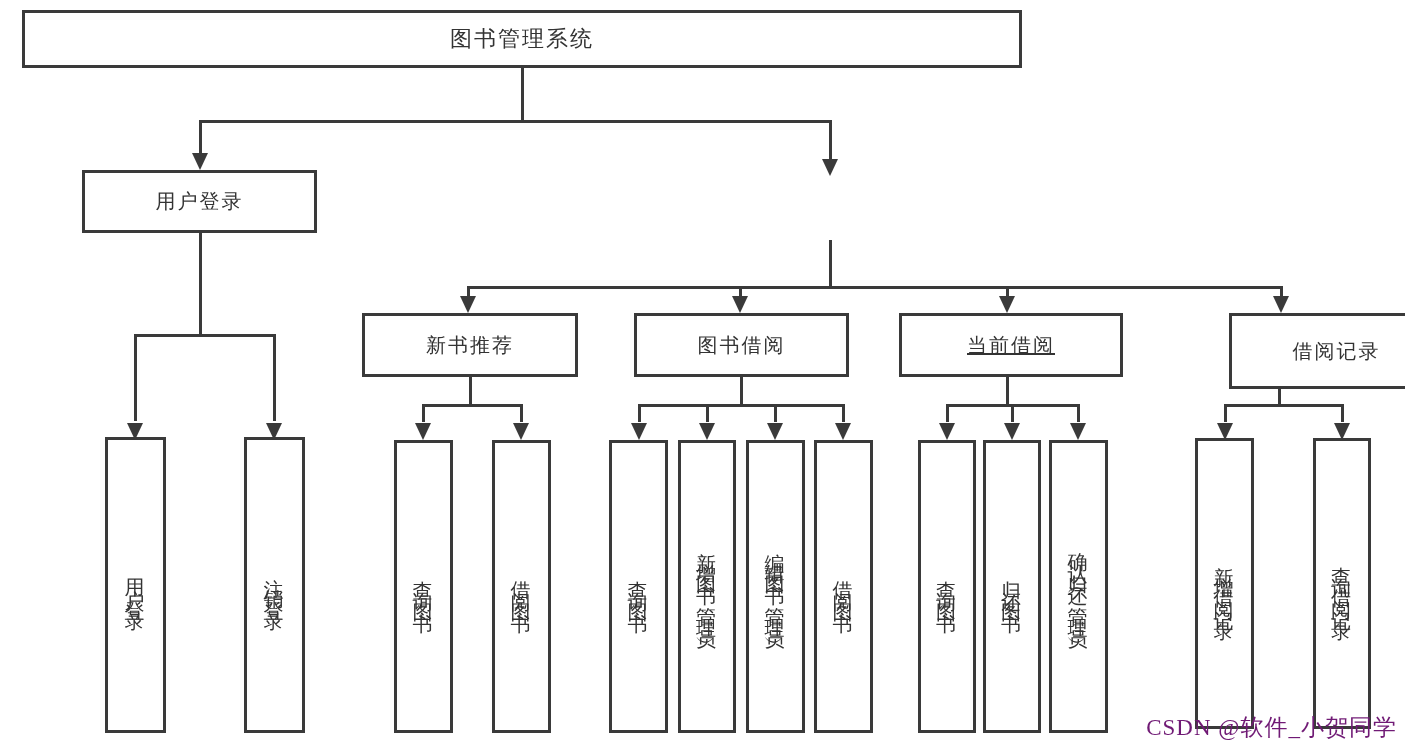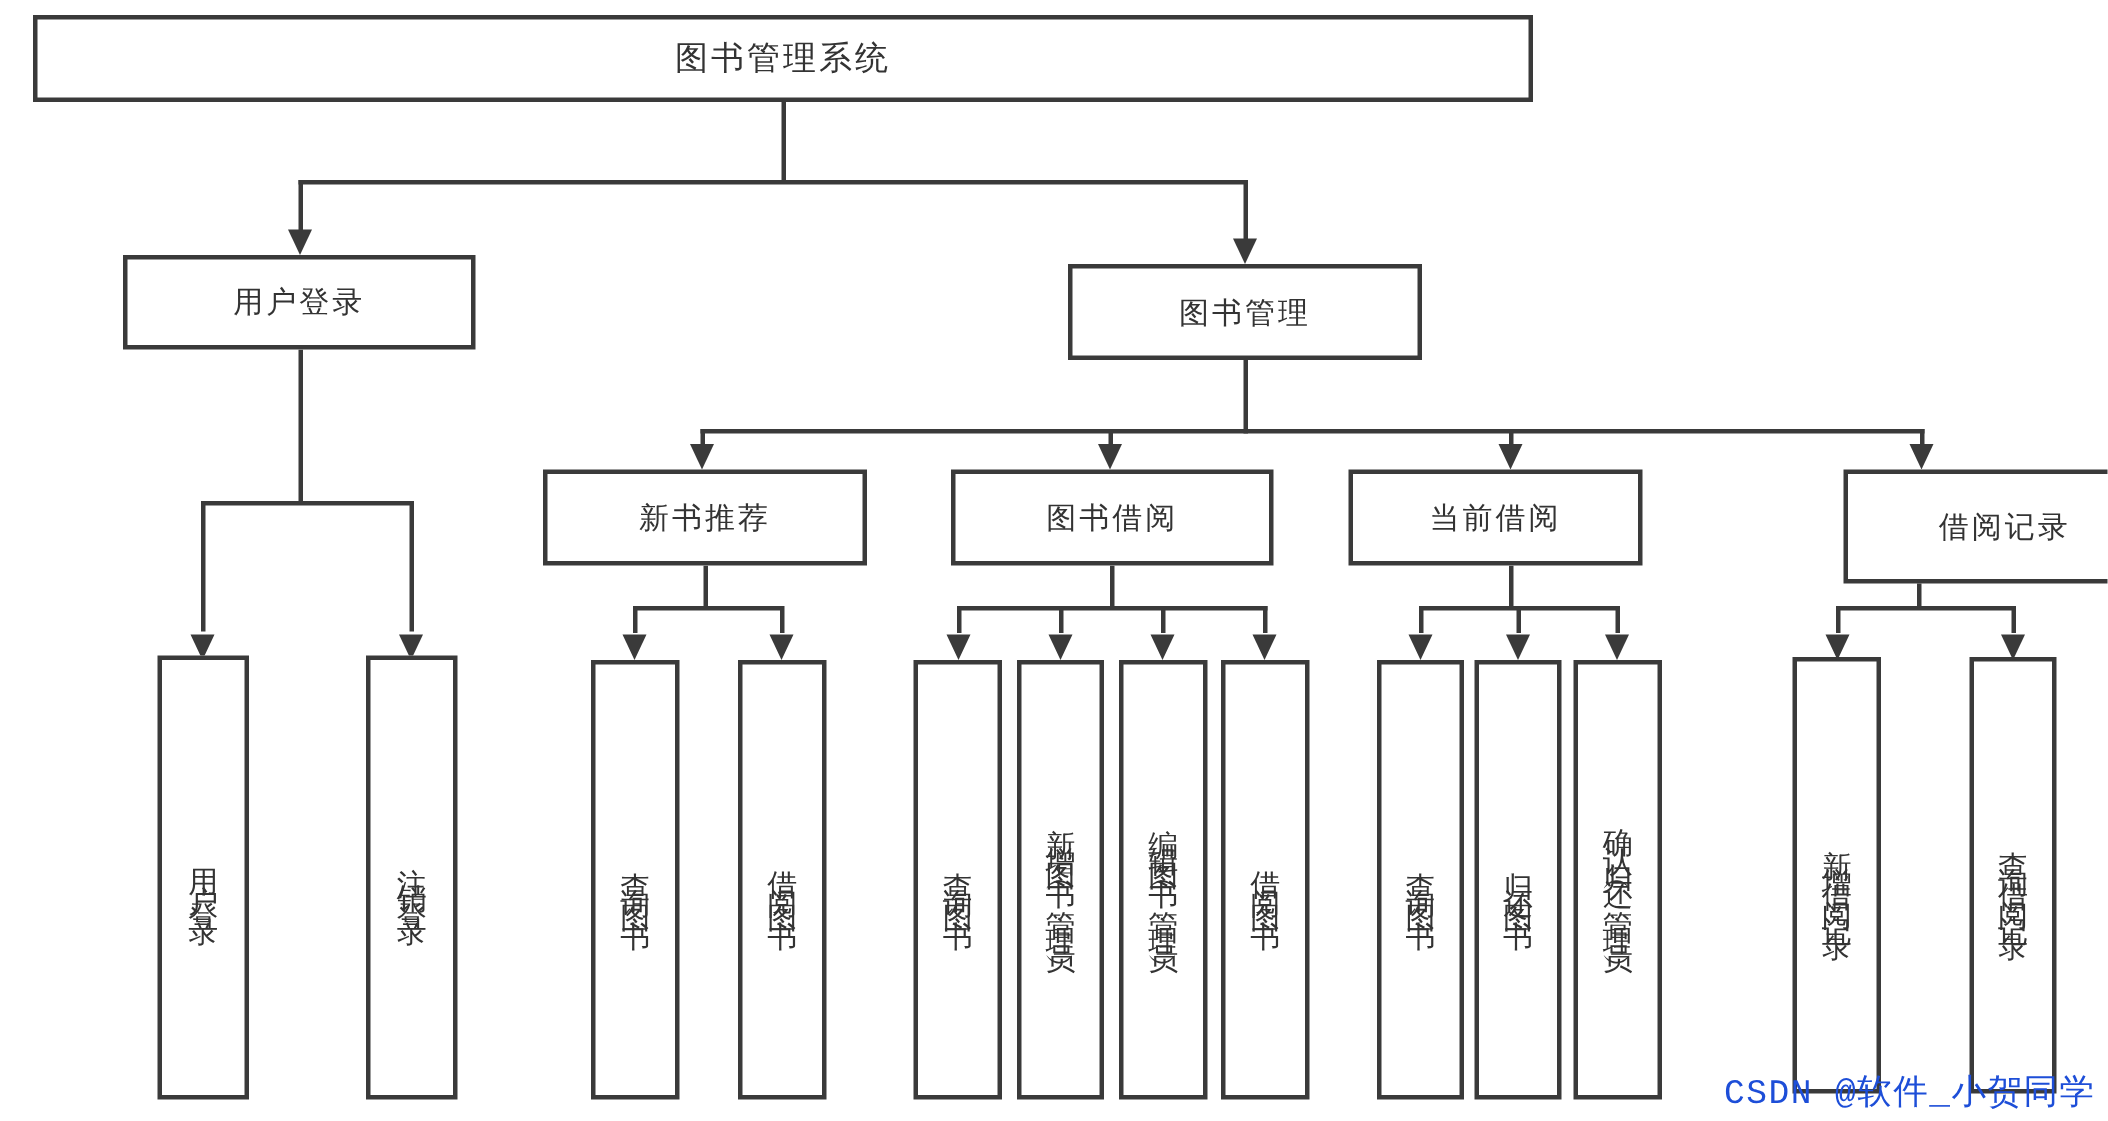--- a/index.html
+++ b/index.html
@@ -26,42 +26,41 @@
   .hline,.vline{position:absolute;background:#3a3a3a;z-index:1;}
   .hline{height:3px;}
   .vline{width:3px;}
   .arrow{
     position:absolute;width:0;height:0;z-index:1;
     border-left:8px solid transparent;border-right:8px solid transparent;
     border-top:17px solid #3a3a3a;
   }
   .watermark{
     position:absolute;right:8px;bottom:4px;z-index:5;
-    color:#1d4ed8;font-size:23px;letter-spacing:1px;
-    font-family:Liberation Mono, monospace;
+    color:#701a75;font-size:23px;letter-spacing:1px;
+    font-family:Liberation Serif, serif;
   }
 </style>
 </head>
 <body>
 
 <div class="stage">
 
   <div class="box title" style="left:22px;top:10px;width:1000px;height:58px;">图书管理系统</div>
 
   <div class="vline" style="left:521px;top:68px;height:54px;"></div>
 
   <div class="hline" style="left:199px;top:120px;width:633px;"></div>
 
   <div class="vline" style="left:199px;top:120px;height:36px;"></div>
   <div class="arrow" style="left:192px;top:153px;"></div>
   <div class="vline" style="left:829px;top:120px;height:42px;"></div>
   <div class="arrow" style="left:822px;top:159px;"></div>
 
   <div class="box" style="left:82px;top:170px;width:235px;height:63px;">用户登录</div>
-  <div class="box" style="left:712px;top:176px;width:236px;height:64px;">图书管理</div>
 
   <div class="vline" style="left:199px;top:233px;height:103px;"></div>
   <div class="hline" style="left:134px;top:334px;width:141px;"></div>
   <div class="vline" style="left:134px;top:334px;height:87px;"></div>
   <div class="arrow" style="left:127px;top:423px;"></div>
   <div class="vline" style="left:273px;top:334px;height:87px;"></div>
   <div class="arrow" style="left:266px;top:423px;"></div>
 
   <div class="vline" style="left:829px;top:240px;height:49px;"></div>
   <div class="hline" style="left:467px;top:286px;width:816px;"></div>
@@ -69,21 +68,21 @@
   <div class="arrow" style="left:460px;top:296px;"></div>
   <div class="vline" style="left:739px;top:286px;height:13px;"></div>
   <div class="arrow" style="left:732px;top:296px;"></div>
   <div class="vline" style="left:1006px;top:286px;height:13px;"></div>
   <div class="arrow" style="left:999px;top:296px;"></div>
   <div class="vline" style="left:1280px;top:286px;height:13px;"></div>
   <div class="arrow" style="left:1273px;top:296px;"></div>
 
   <div class="box" style="left:634px;top:313px;width:215px;height:64px;">图书借阅</div>
   <div class="box" style="left:362px;top:313px;width:216px;height:64px;">新书推荐</div>
-  <div class="box" style="left:899px;top:313px;width:196px;height:64px;">当前借阅</div>
+  <div class="box" style="left:899px;top:313px;width:224px;height:64px;text-decoration:underline;">当前借阅</div>
   <div class="box" style="left:1229px;top:313px;width:215px;height:76px;">借阅记录</div>
 
   <div class="vline" style="left:469px;top:377px;height:29px;"></div>
   <div class="hline" style="left:422px;top:404px;width:100px;"></div>
   <div class="vline" style="left:422px;top:404px;height:18px;"></div>
   <div class="arrow" style="left:415px;top:423px;"></div>
   <div class="vline" style="left:520px;top:404px;height:18px;"></div>
   <div class="arrow" style="left:513px;top:423px;"></div>
 
   <div class="vline" style="left:740px;top:377px;height:29px;"></div>

